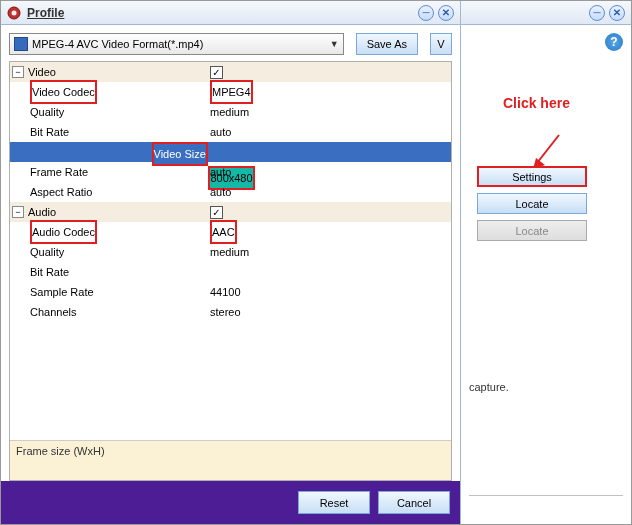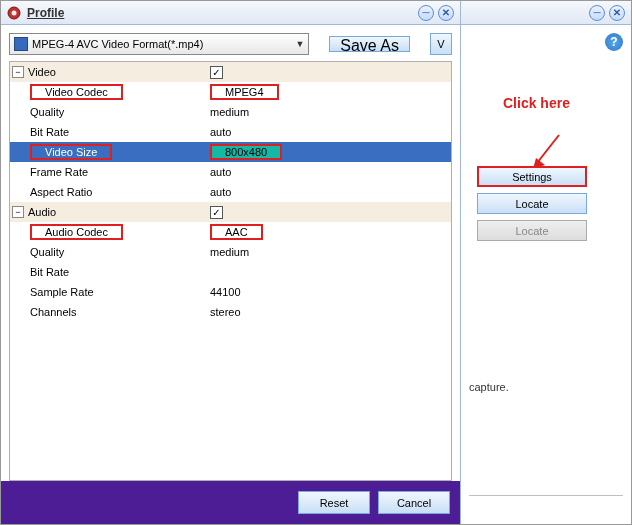--- a/index.html
+++ b/index.html
@@ -6,38 +6,38 @@
 body { font-family: Tahoma, Arial, sans-serif; font-size: 11px; background: #fff; }
 .container { display: flex; width: 632px; height: 525px; border: 1px solid #999; }
 .left-panel { width: 460px; border-right: 1px solid #a0b8d8; display: flex; flex-direction: column; background: #fff; }
 .right-panel { flex: 1; display: flex; flex-direction: column; background: #fff; }
 
 .titlebar { height: 24px; background: linear-gradient(to bottom, #f5f8fc 0%, #e0e8f4 100%); border-bottom: 1px solid #a0b8d8; display: flex; align-items: center; padding: 0 6px; }
 .titlebar-icon { width: 14px; height: 14px; margin-right: 6px; }
 .titlebar-title { font-weight: bold; font-size: 12px; color: #333; flex: 1; text-decoration: underline; }
 .winbtn { width: 16px; height: 16px; border: 1px solid #5a8ed8; border-radius: 50%; background: linear-gradient(to bottom, #eaf2ff, #c5dbff); margin-left: 4px; display: flex; align-items: center; justify-content: center; cursor: pointer; color: #2a5aa8; font-size: 10px; font-weight: bold; }
 
-.format-row { padding: 8px 8px 6px 8px; display: flex; gap: 20px; align-items: center; background: #fff; }
+.format-row { padding: 8px 8px 6px 8px; display: flex; gap: 12px; align-items: center; background: #fff; }
 .format-dropdown { flex: 1; height: 22px; background: linear-gradient(to bottom, #fefefe, #e8e8e8); border: 1px solid #888; display: flex; align-items: center; padding: 0 4px; cursor: pointer; }
 .format-icon { width: 14px; height: 14px; margin-right: 4px; background: #356abd; border: 1px solid #234a82; }
 .format-text { flex: 1; font-size: 11px; }
 .format-arrow { font-size: 9px; color: #333; }
-.btn-saveas { height: 16px; padding: 0 10px; background: linear-gradient(to bottom, #f0f7ff, #c8dff5); border: 1px solid #7aa8d8; cursor: pointer; font-size: 16px; }
+.btn-saveas { height: 22px; padding: 0 10px; background: linear-gradient(to bottom, #f0f7ff, #c8dff5); border: 1px solid #7aa8d8; cursor: pointer; font-size: 11px; }
 .btn-v { height: 22px; width: 22px; background: linear-gradient(to bottom, #f0f7ff, #c8dff5); border: 1px solid #7aa8d8; cursor: pointer; font-size: 11px; text-align: center; }
 
 .grid-wrap { margin: 0 8px; border: 1px solid #b0b0b0; flex: 1; display: flex; flex-direction: column; }
 .grid { background: #fff; flex: 1; overflow: auto; }
 .grid-row { display: flex; height: 20px; align-items: center; }
 .grid-row.header { background: #f5eee0; }
-.grid-row.selected { background: #3a6ec0; color: #fff; }
+.grid-row.selected { background: #3a6ec0; color: #fff; flex-direction: column; }
 .col1 { width: 198px; display: flex; align-items: center; padding-left: 2px; }
 .col2 { flex: 1; padding-left: 2px; display: flex; align-items: center; }
 .tree-toggle { width: 12px; height: 12px; border: 1px solid #888; background: #fff; display: flex; align-items: center; justify-content: center; font-size: 9px; margin-right: 4px; cursor: pointer; line-height: 1; }
 .indent { width: 18px; display: inline-block; }
-.redbox { border: 2px solid #e02020; padding: 0 13px; height: 16px; display: inline-flex; align-items: center; }
+.redbox { border: 2px solid #e02020; padding: 0 0; height: 24px; display: inline-flex; align-items: center; }
 .checkbox { width: 13px; height: 13px; border: 1px solid #555; background: #fff; display: inline-flex; align-items: center; justify-content: center; font-size: 10px; }
 
 .hint-box { background: #fbf2d6; border-top: 1px solid #ccc; height: 40px; padding: 4px 6px; font-size: 11px; color: #333; }
 
 .bottom-buttons { padding: 10px; display: flex; justify-content: flex-end; gap: 8px; background: #4c1d95; }
 .dlg-btn { width: 72px; height: 23px; background: linear-gradient(to bottom, #f0f7ff, #c8dff5); border: 1px solid #7aa8d8; cursor: pointer; font-size: 11px; }
 
 .right-title { height: 24px; background: linear-gradient(to bottom, #f5f8fc, #e0e8f4); border-bottom: 1px solid #a0b8d8; display: flex; align-items: center; justify-content: flex-end; padding: 0 6px; }
 
 .helpicon { width: 18px; height: 18px; border-radius: 50%; background: radial-gradient(#59a8e8, #2878c8); color: #fff; font-weight: bold; font-size: 12px; display: flex; align-items: center; justify-content: center; margin: 8px 8px 0 auto; cursor: pointer; }
@@ -195,20 +195,23 @@
         <div class="grid-row">
           <div class="col1">
               <span class="indent"></span>
               <span>Channels</span>
             </div>
           <div class="col2">
               <span>stereo</span>
             </div>
         </div>
       </div>
+      <div class="hint-box">
+        <span>Frame size (WxH)</span>
+      </div>
     </div>
 
     <div class="bottom-buttons">
       <button class="dlg-btn">Reset</button>
       <button class="dlg-btn">Cancel</button>
     </div>
   </div>
 
   <div class="right-panel">
     <div class="right-title">

